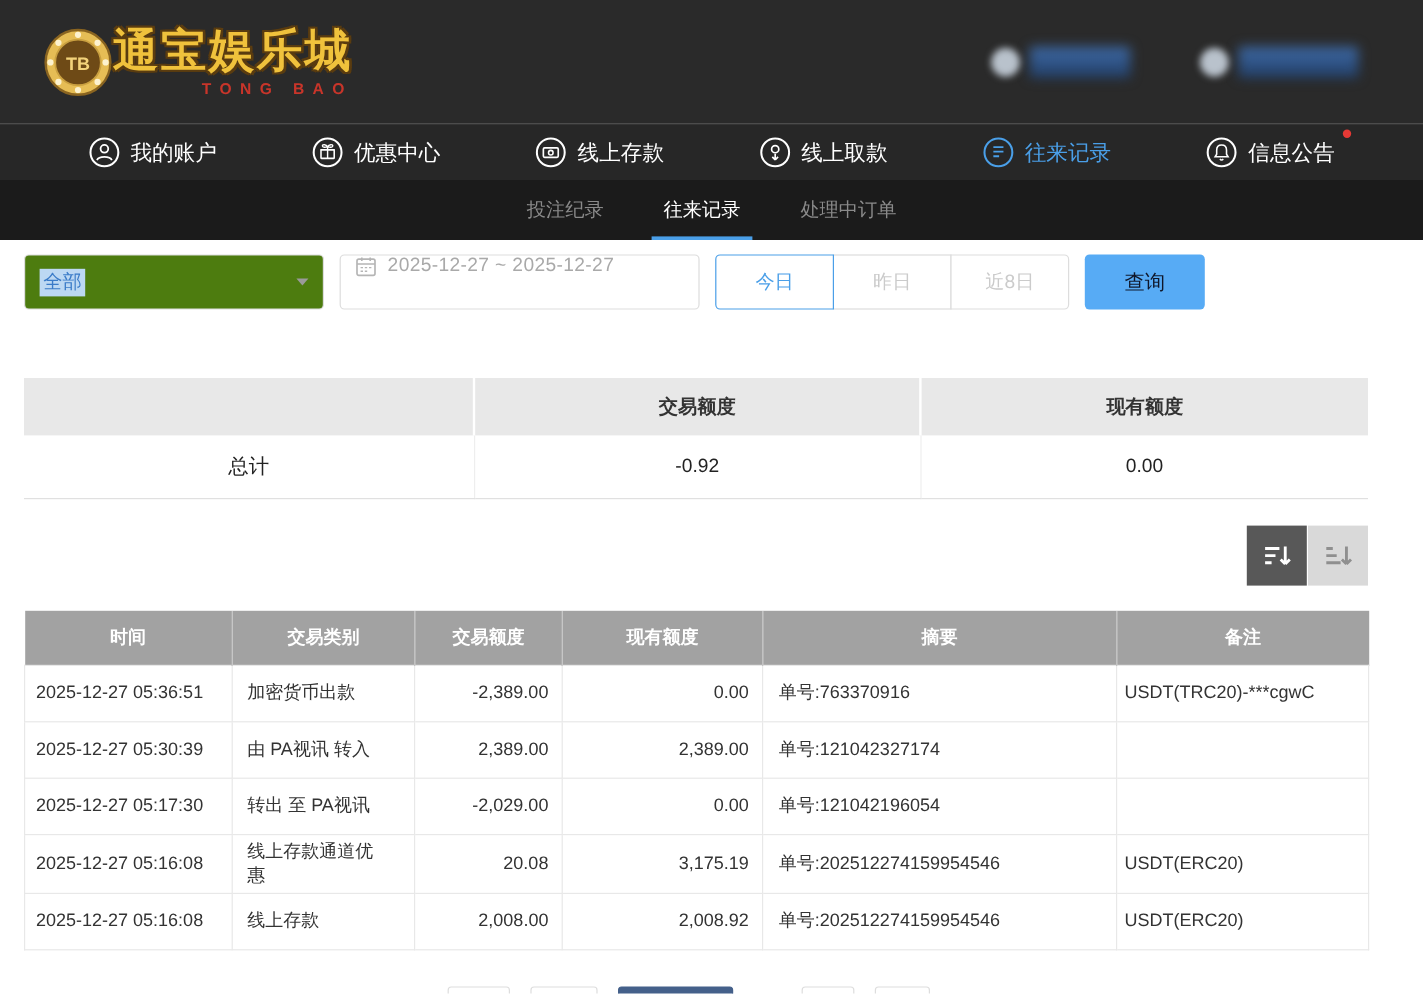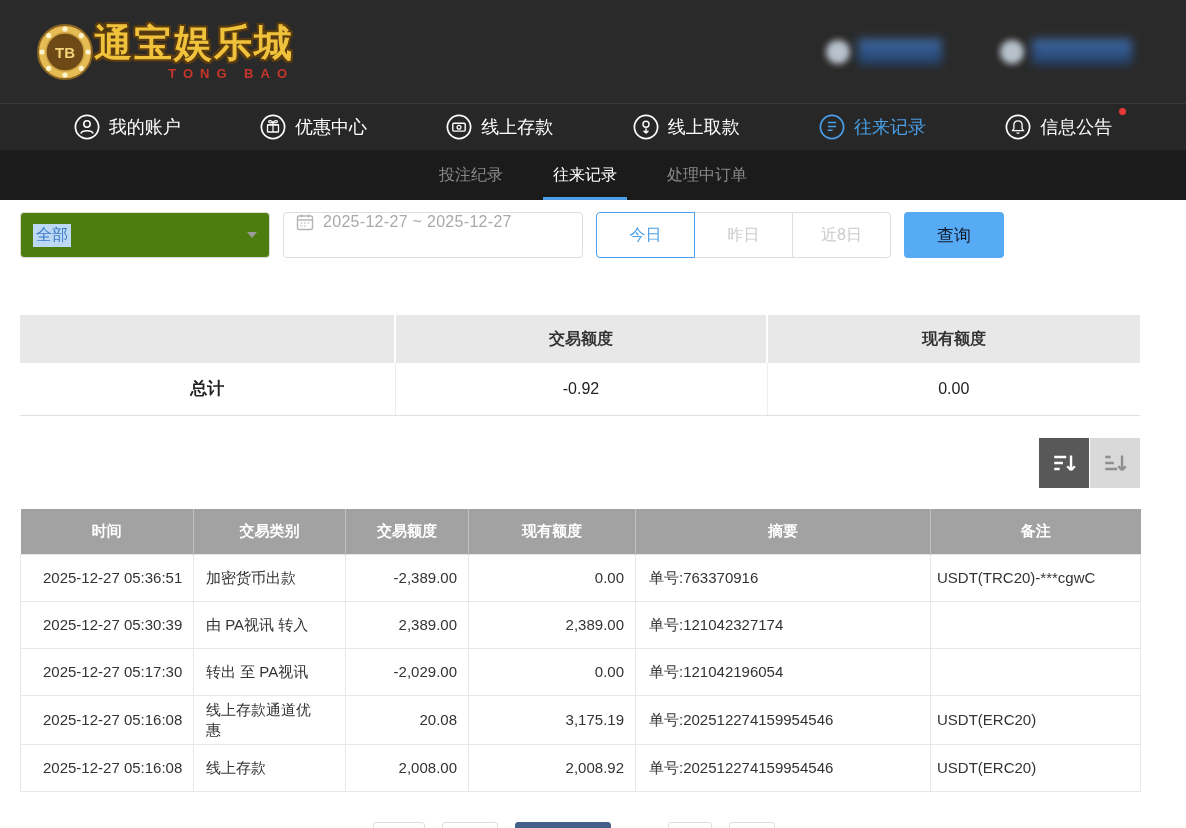--- a/index.html
+++ b/index.html
@@ -61,37 +61,37 @@
     color:#0f172a;font-size:17px;cursor:pointer}
 
   
   .summary{width:1120px;margin:57px 20px 0;border-collapse:collapse;table-layout:fixed}
   .summary th{height:48px;background:#e8e8e8;font-size:16px;color:#333;font-weight:bold;
     border-right:2px solid #fff;text-align:center}
   .summary th:last-child{border-right:none}
   .summary td{height:52px;background:#fff;font-size:16px;color:#222;text-align:center;
     border-bottom:1px solid #e0e0e0;border-right:1px solid #eee}
   .summary td:last-child{border-right:none}
-  .summary .total-label{font-weight:bold;font-size:17px}
+  .summary .total-label{font-weight:normal;font-size:17px}
 
   
   .sortbar{display:flex;justify-content:flex-end;gap:1px;margin:22px 46px 0 0}
   .sort-btn{width:50px;height:50px;display:flex;align-items:center;justify-content:center;
     cursor:pointer;border:none}
   .sort-btn.desc{background:#585858}
   .sort-btn.asc{background:#d9d9d9}
 
   
   .records{width:1120px;margin:21px 20px 0;border-collapse:collapse;table-layout:fixed}
   .records thead th{height:46px;background:#a2a2a2;color:#fff;font-size:15px;font-weight:bold;
     border-right:1px solid rgba(255,255,255,.35);text-align:center}
   .records thead th:last-child{border-right:none}
   .records tbody td{height:47px;background:#fff;font-size:15px;color:#333;
     border:1px solid #e8e8e8;padding:4px 10px;line-height:20px}
-  .records td.c-time{padding-left:22px}
+  .records td.c-time{padding-left:9px}
   .records td.c-type{padding:4px 30px 4px 12px}
   .records td.num{text-align:right;padding-right:11px}
   .records td.c-summary{padding-left:13px}
   .records td.c-note{padding-left:6px}
 
   
   .pagination{display:flex;justify-content:center;align-items:flex-start;gap:17px;
     margin-top:30px;position:relative;left:-19px}
   .pg{height:34px;border:1px solid #ddd;background:#fff;border-radius:3px;cursor:pointer}
   .pg.w1{width:52px}.pg.w2{width:56px}

